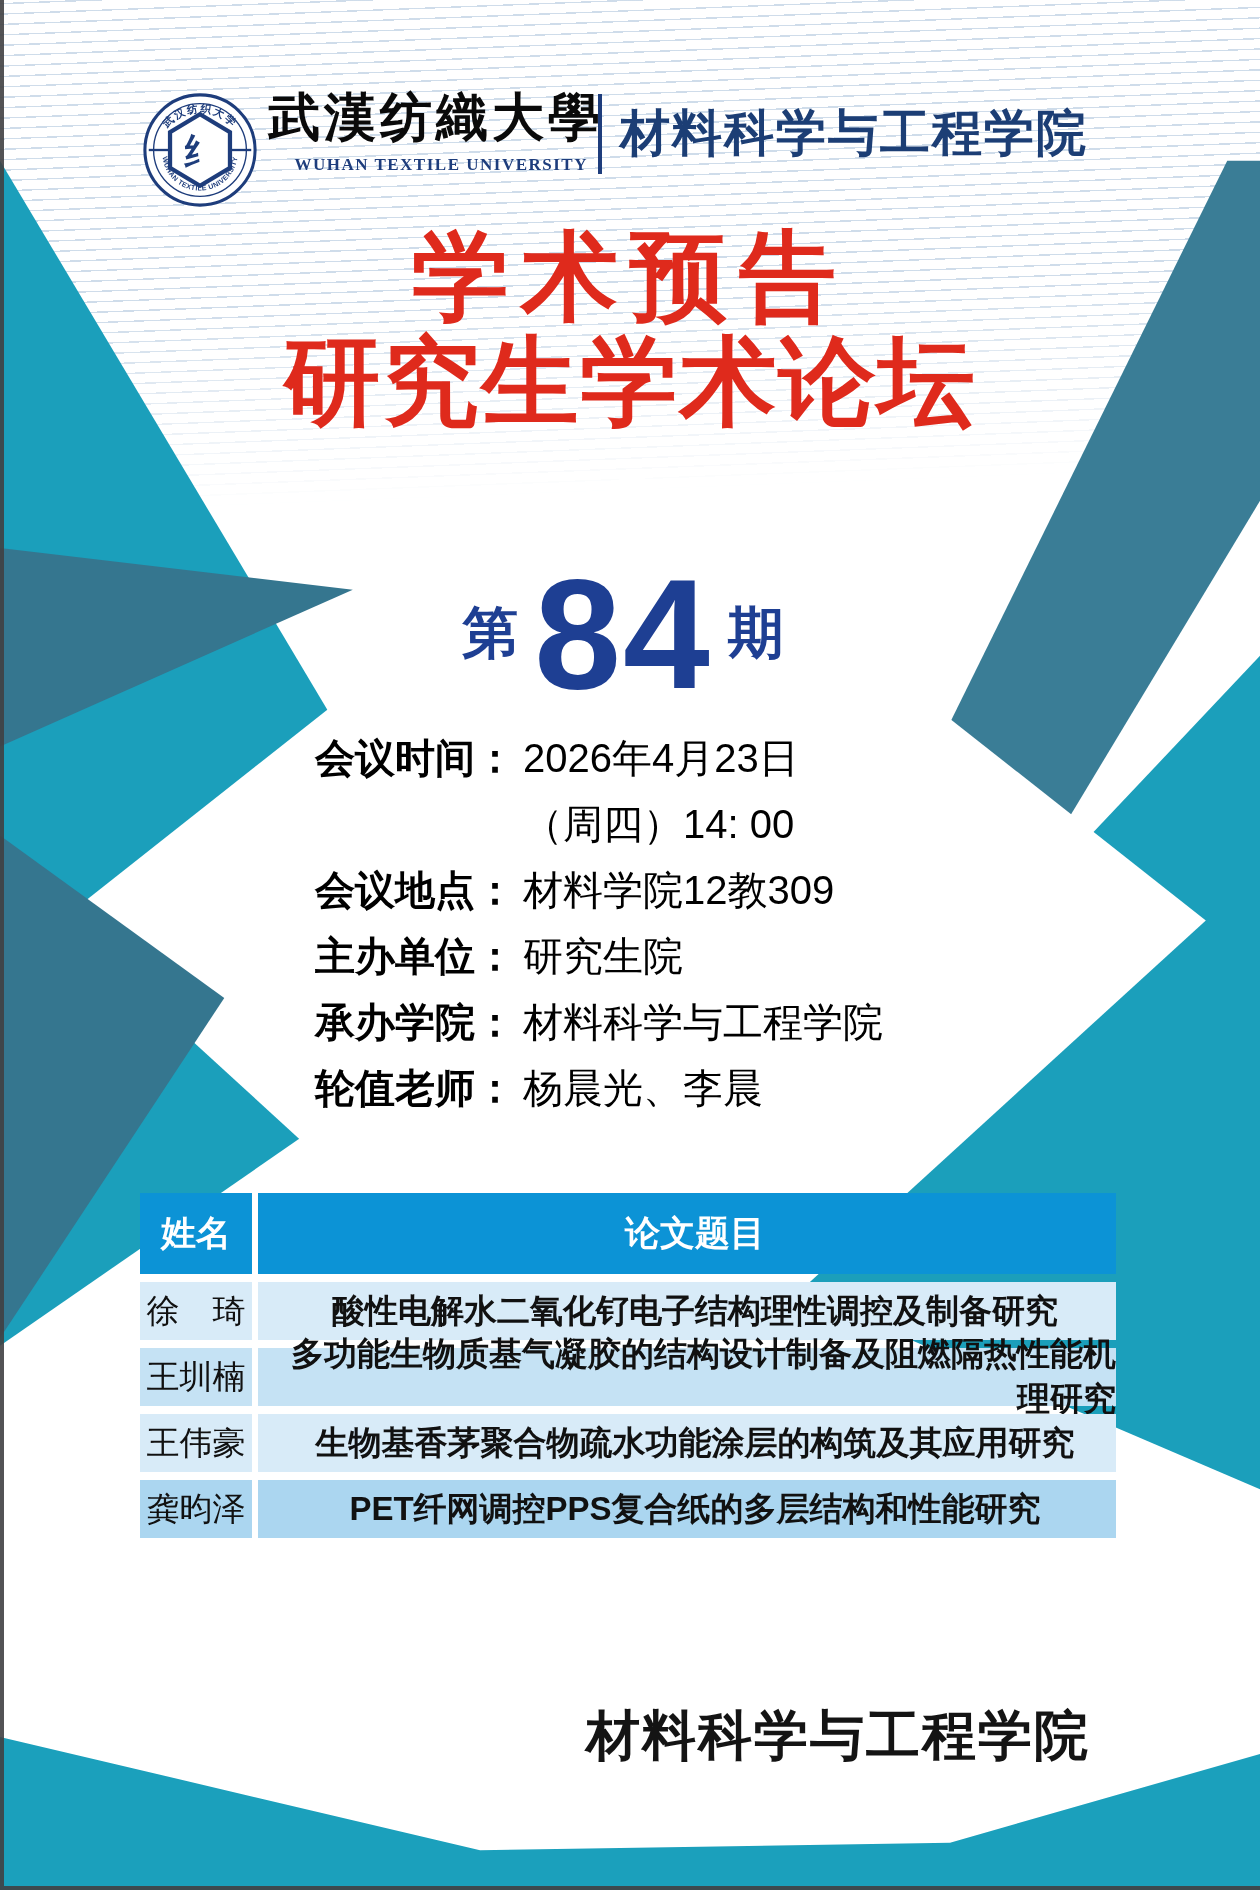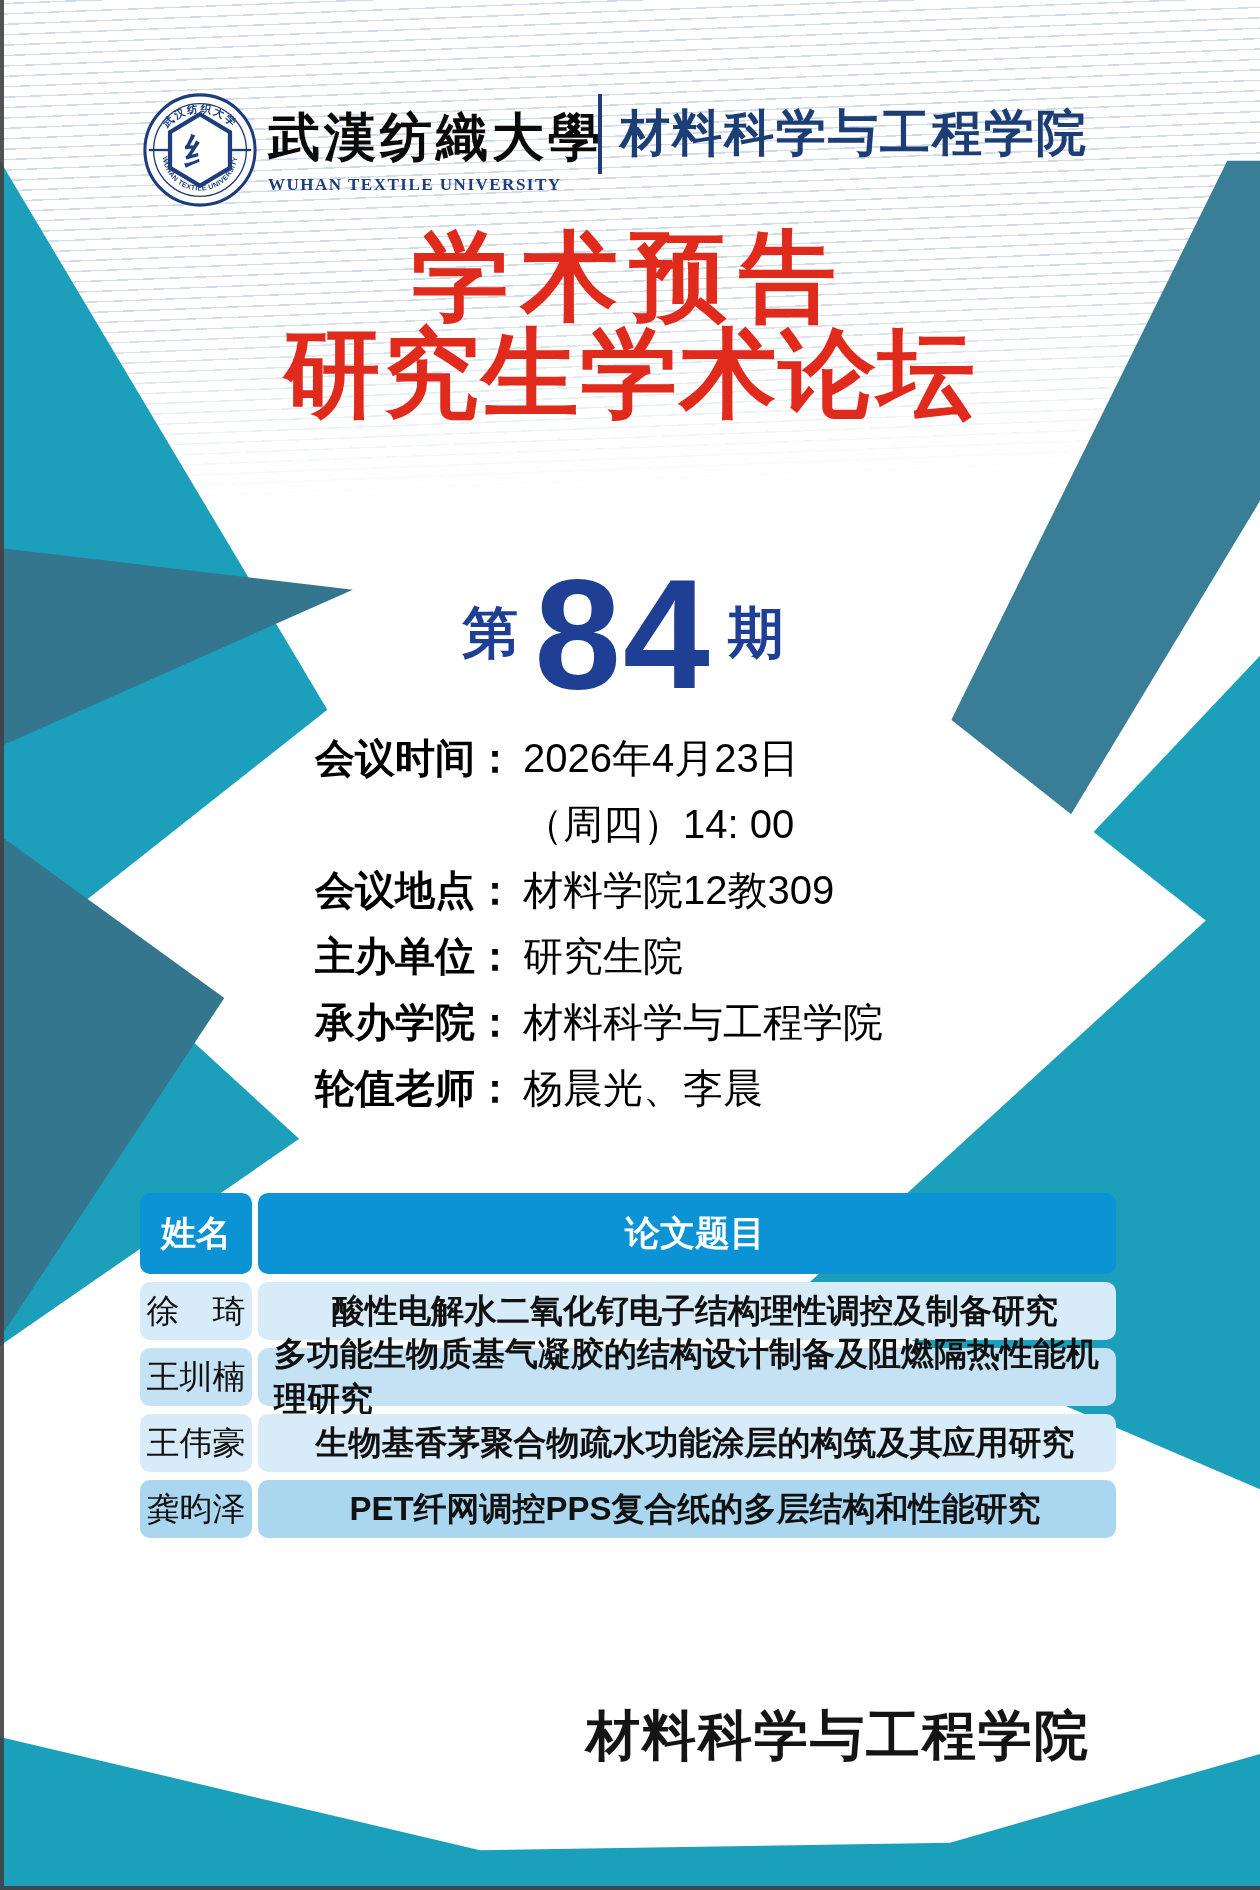--- a/index.html
+++ b/index.html
@@ -24,45 +24,45 @@
       linear-gradient(127deg,rgba(168,178,186,.85) 0,rgba(255,255,255,0) 130px),
       linear-gradient(32deg,rgba(168,178,186,.75) 0,rgba(255,255,255,0) 150px),
       linear-gradient(307deg,rgba(190,198,205,.45) 0,rgba(255,255,255,0) 100px),
       linear-gradient(232deg,rgba(190,198,205,.4) 0,rgba(255,255,255,0) 90px);}
   .dark-wedge-a{background:#35768F;z-index:5;clip-path:polygon(0 29%,28% 31.2%,0 39.5%);}
   .dark-wedge-b{background:#35768F;z-index:5;clip-path:polygon(0 44.2%,17.8% 52.8%,0 70.8%);}
   .edge-frame{position:absolute;inset:0;z-index:9;pointer-events:none;
     box-shadow:inset 4px -4px 0 0 rgba(64,64,66,.9);}
   
   .seal{position:absolute;left:142px;top:92px;width:116px;height:116px;z-index:6;}
-  .uni-block{position:absolute;left:268px;top:103px;width:320px;text-align:left;z-index:6;}
+  .uni-block{position:absolute;left:268px;top:83px;width:320px;text-align:right;z-index:6;}
   .uni-cn{font-family:"DejaVu Serif","Liberation Serif",serif;font-weight:700;font-size:52px;
           letter-spacing:4px;color:#0a0a0a;white-space:nowrap;}
   .uni-en{font-family:"Liberation Serif","DejaVu Serif",serif;font-weight:700;font-size:17px;
           letter-spacing:1.5px;color:#1E3D7C;margin-top:2px;white-space:nowrap;}
   .hdr-divider{position:absolute;left:598px;top:94px;width:4px;height:80px;background:#1E3D7C;z-index:6;}
   .college-name{position:absolute;left:620px;top:100px;font-size:50px;font-weight:800;
           letter-spacing:2px;color:#1C3E75;white-space:nowrap;z-index:6;}
   
   .titles{position:absolute;left:0;right:0;top:228px;text-align:center;z-index:6;color:#DF2A1C;font-weight:800;}
   .title-1{font-size:97px;letter-spacing:12px;line-height:1.0;}
-  .title-2{font-size:97px;letter-spacing:2px;line-height:1.0;margin-top:0;}
+  .title-2{font-size:97px;letter-spacing:2px;line-height:1.0;margin-top:8px;}
   
   .issue{position:absolute;left:0;right:14px;top:556px;display:flex;align-items:center;justify-content:center;z-index:6;color:#1E3F93;}
   .issue-side{font-size:56px;font-weight:800;}
   .issue-num{font-size:156px;font-weight:700;line-height:1;margin:0 16px;letter-spacing:2px;}
   
   .info{position:absolute;left:315px;top:737px;z-index:6;}
   .info-row{display:flex;align-items:center;height:42px;margin-bottom:24px;font-size:40px;color:#000;}
   .info-label{font-weight:800;width:208px;flex:0 0 auto;white-space:nowrap;}
   .info-value{font-weight:400;white-space:nowrap;}
   
   .stable{position:absolute;left:140px;top:1193px;width:976px;z-index:6;}
   .trow{display:flex;margin-bottom:8px;}
-  .tcell{display:flex;align-items:center;justify-content:center;text-align:left;border-radius:10px;}
+  .tcell{display:flex;align-items:center;justify-content:center;text-align:right;}
   .tname{flex:0 0 112px;margin-right:6px;}
   .ttitle{flex:1 1 auto;padding-left:16px;}
   .thead .tcell{background:#0C93D6;color:#fff;font-weight:800;font-size:35px;height:81px;}
   .tr1 .tcell{background:#D8EBF8;}
   .tr2 .tcell{background:#C5E2F4;}
   .tr3 .tcell{background:#D8EBF8;}
   .tr4 .tcell{background:#ABD6F0;}
   .tbody .tcell{height:58px;color:#111;}
   .tbody .tname{font-size:33px;font-weight:400;}
   .tbody .ttitle{font-size:33px;font-weight:600;}

